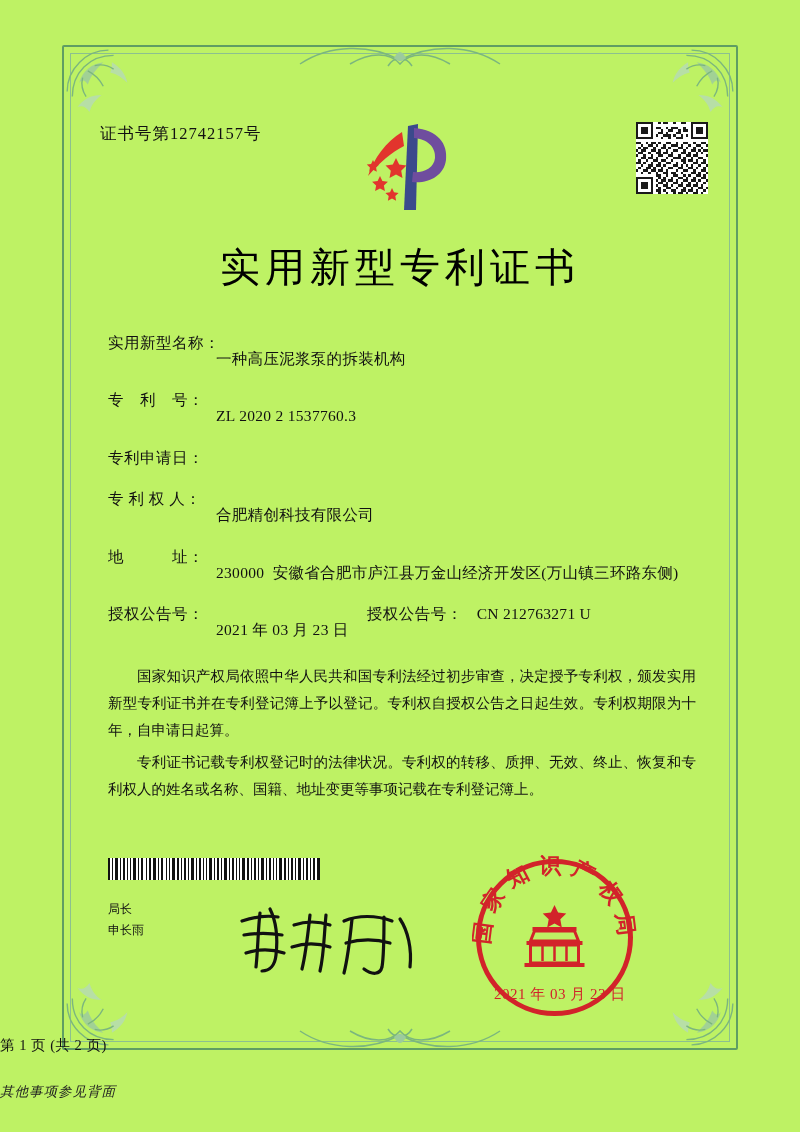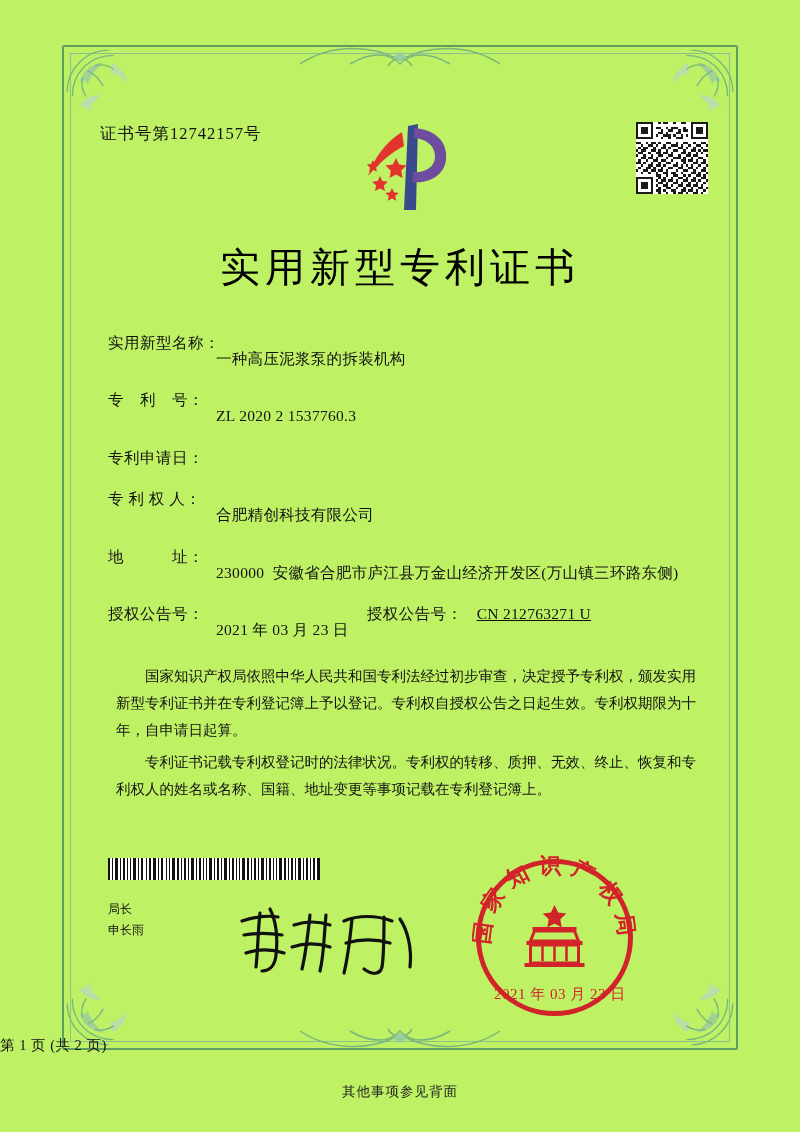--- a/index.html
+++ b/index.html
@@ -140,35 +140,35 @@
     letter-spacing: 0.3px;
     margin-top: 16px;
   }
   .field-row.two-col .field-value { flex: 0 0 auto; }
   .field-label2 {
     flex: 0 0 auto;
     width: 110px;
     margin-left: 18px;
     letter-spacing: 0.5px;
   }
-  .field-value2 { flex: 1 1 auto; letter-spacing: 0.3px; text-decoration: underline; }
+  .field-value2 { flex: 1 1 auto; letter-spacing: 0.3px; }
 
   
   .paragraphs {
     position: absolute;
     left: 108px;
     top: 663px;
     width: 588px;
     font-size: 14.5px;
     line-height: 1.85;
     color: #111;
     text-align: justify;
   }
   .paragraphs p {
-    margin: 0 0 6px 8px;
+    margin: 0 0 6px 0;
     text-indent: 2em;
   }
 
   
   .barcode {
     position: absolute;
     left: 108px;
     top: 858px;
     width: 212px;
     height: 22px;
@@ -218,24 +218,24 @@
     left: 0; right: 0;
     top: 1036px;
     font-size: 14.5px;
     color: #111;
     letter-spacing: 0.5px;
   }
   .footer-note {
     position: absolute;
     left: 0; right: 0;
     top: 1083px;
-    text-align: center;
     font-size: 13.5px;
     color: #222;
     letter-spacing: 1px;
+    font-style: italic;
   }
 </style>
 </head>
 <body>
 
 <div class="page">
 
   <div class="border-outer"></div>
   <div class="border-inner"></div>
 

